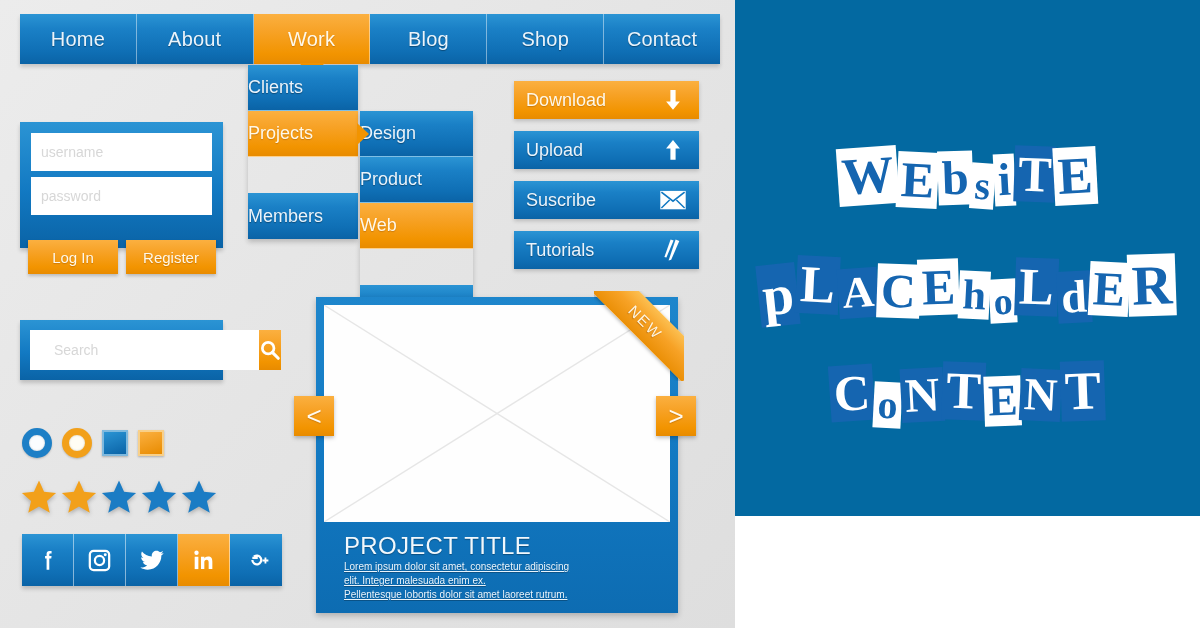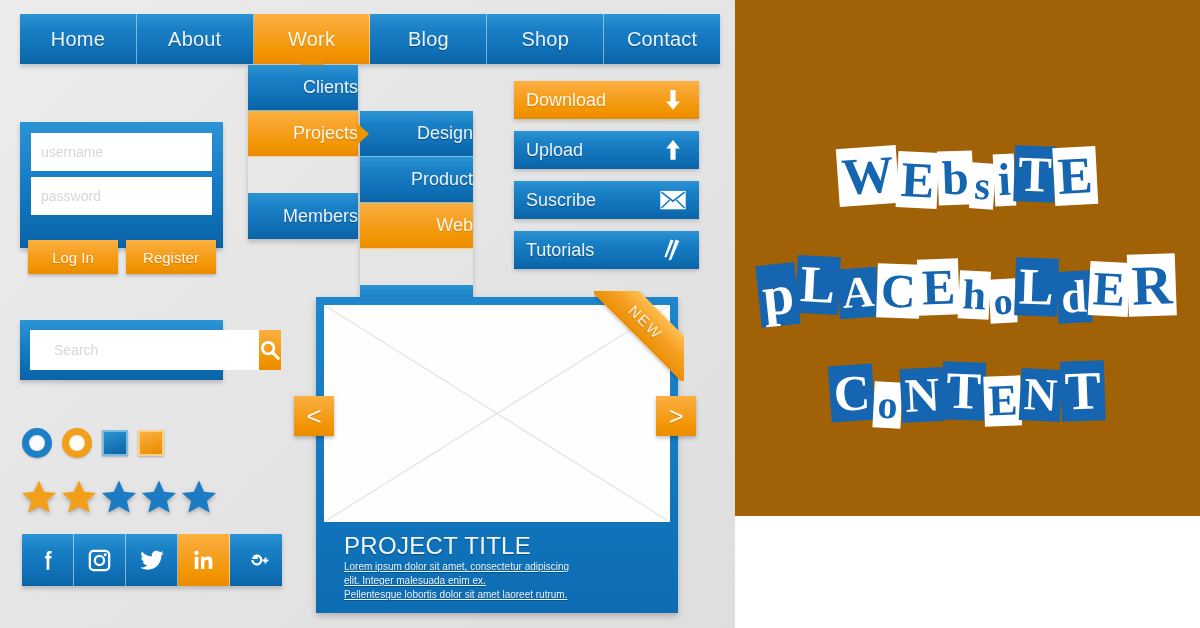--- a/index.html
+++ b/index.html
@@ -4,21 +4,21 @@
 <style>
   * { box-sizing: border-box; margin: 0; padding: 0; }
   html, body { width: 1200px; height: 628px; overflow: hidden; }
   body {
     font-family: "Liberation Sans", sans-serif;
     background: #ffffff;
     position: relative;
   }
 
   
-  #canvas { position: relative; width: 1200px; height: 516px; background:#a16207; }
+  #canvas { position: relative; width: 1200px; height: 516px; background:#0369a1; }
 
   #left-panel {
     position: absolute; left: 0; top: 0; width: 735px; height: 628px;
     background: linear-gradient(135deg,#ececec 0%,#e6e6e6 40%,#dedede 100%);
   }
 
   
   .blue {
     background: linear-gradient(180deg,#2b94d4 0%,#1a80c6 30%,#0f6fb5 75%,#0a63a6 100%);
     color: #eaf4fc;
@@ -112,21 +112,21 @@
             box-shadow: 0 3px 4px rgba(0,0,0,.18); }
   .soc { width: 52px; height: 52px; display:flex; align-items:center; justify-content:center;
          border-right: 1px solid rgba(255,255,255,.5); cursor:pointer; }
   .soc:last-child { border-right:none; }
   .soc svg { display:block; }
 
   
   #menu-l1 { position: absolute; left: 248px; top: 65px; width: 110px;
              box-shadow: 0 3px 5px rgba(0,0,0,.2); }
   .mi {
-    height: 46px; display:flex; align-items:center; justify-content:flex-end;
+    height: 46px; display:flex; align-items:center; justify-content:flex-start;
     font-size: 18px; position:relative;
     border-bottom: 1px solid rgba(255,255,255,.4);
   }
   .mi:last-child { border-bottom:none;margin-top:36px; }
   .mi.arrow::after {
     content:""; position:absolute; right:-11px; top:50%; transform:translateY(-50%);
     border-top: 11px solid transparent;
     border-bottom: 11px solid transparent;
     border-left: 12px solid #f29400;
     z-index: 3;

